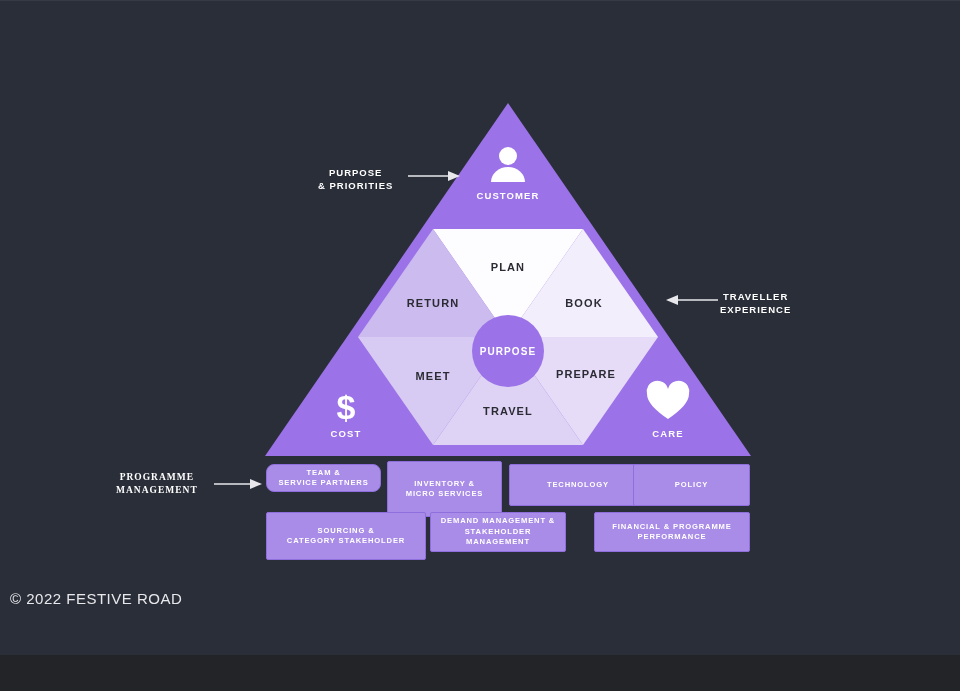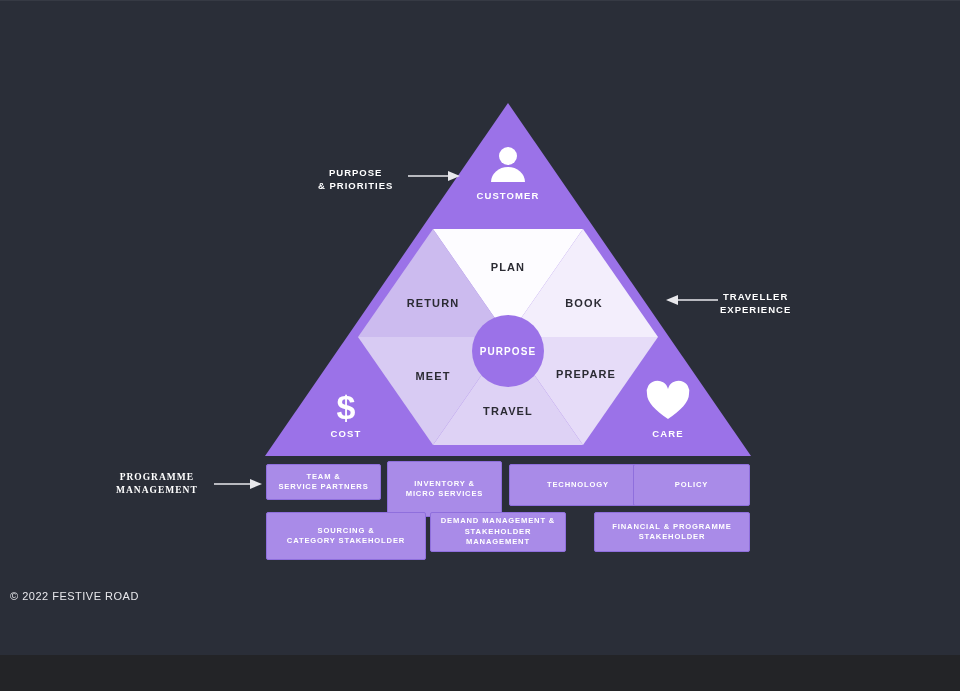--- a/index.html
+++ b/index.html
@@ -77,21 +77,21 @@
   #ann-purpose   { left: 318px; top: 166px; }
   #ann-traveller { left: 720px; top: 290px; }
   #ann-programme { left: 116px; top: 471px; font-family: Liberation Serif, serif; }
 
   .copyright {
     position: absolute;
     left: 10px;
     top: 590px;
     color: #e8e8ec;
     font-family: "Liberation Sans", sans-serif;
-    font-size: 11px;
+    font-size: 15px;
     letter-spacing: .5px;
     white-space: nowrap;
   }
 
   
   .boxes { position: absolute; left: 0; top: 0; width: 960px; height: 655px; }
   .mgmt-box {
     position: absolute;
     background: #a98be8;
     border: 1px solid #8f6fdd;
@@ -183,21 +183,21 @@
     <div>EXPERIENCE</div>
   </div>
 
   <div class="ann" id="ann-programme">
     <div>PROGRAMME</div>
     <div>MANAGEMENT</div>
   </div>
 
   <div class="boxes">
 
-    <div class="mgmt-box" style="left:266px; top:464px; width:115px; height:36px;">
+    <div class="mgmt-box" style="left:266px; top:464px; width:115px; height:28px;border-radius:8px;">
       <div>
         <div>TEAM &amp;</div>
         <div>SERVICE PARTNERS</div>
       </div>
     </div>
 
     <div class="mgmt-box" style="left:387px; top:461px; width:115px; height:56px;">
       <div>
         <div>INVENTORY &amp;</div>
         <div>MICRO SERVICES</div>
@@ -226,21 +226,21 @@
     <div class="mgmt-box" style="left:430px; top:512px; width:136px; height:40px;">
       <div>
         <div>DEMAND MANAGEMENT &amp;</div>
         <div>STAKEHOLDER MANAGEMENT</div>
       </div>
     </div>
 
     <div class="mgmt-box" style="left:594px; top:512px; width:156px; height:40px;justify-content:center;">
       <div>
         <div>FINANCIAL &amp; PROGRAMME</div>
-        <div>STAKEHOLDER</div>
+        <div>PERFORMANCE</div>
       </div>
     </div>
   </div>
 
   <div class="copyright">© 2022 FESTIVE ROAD</div>
 
   <div class="bottom-band"></div>
 </div>
 
 </body></html>

